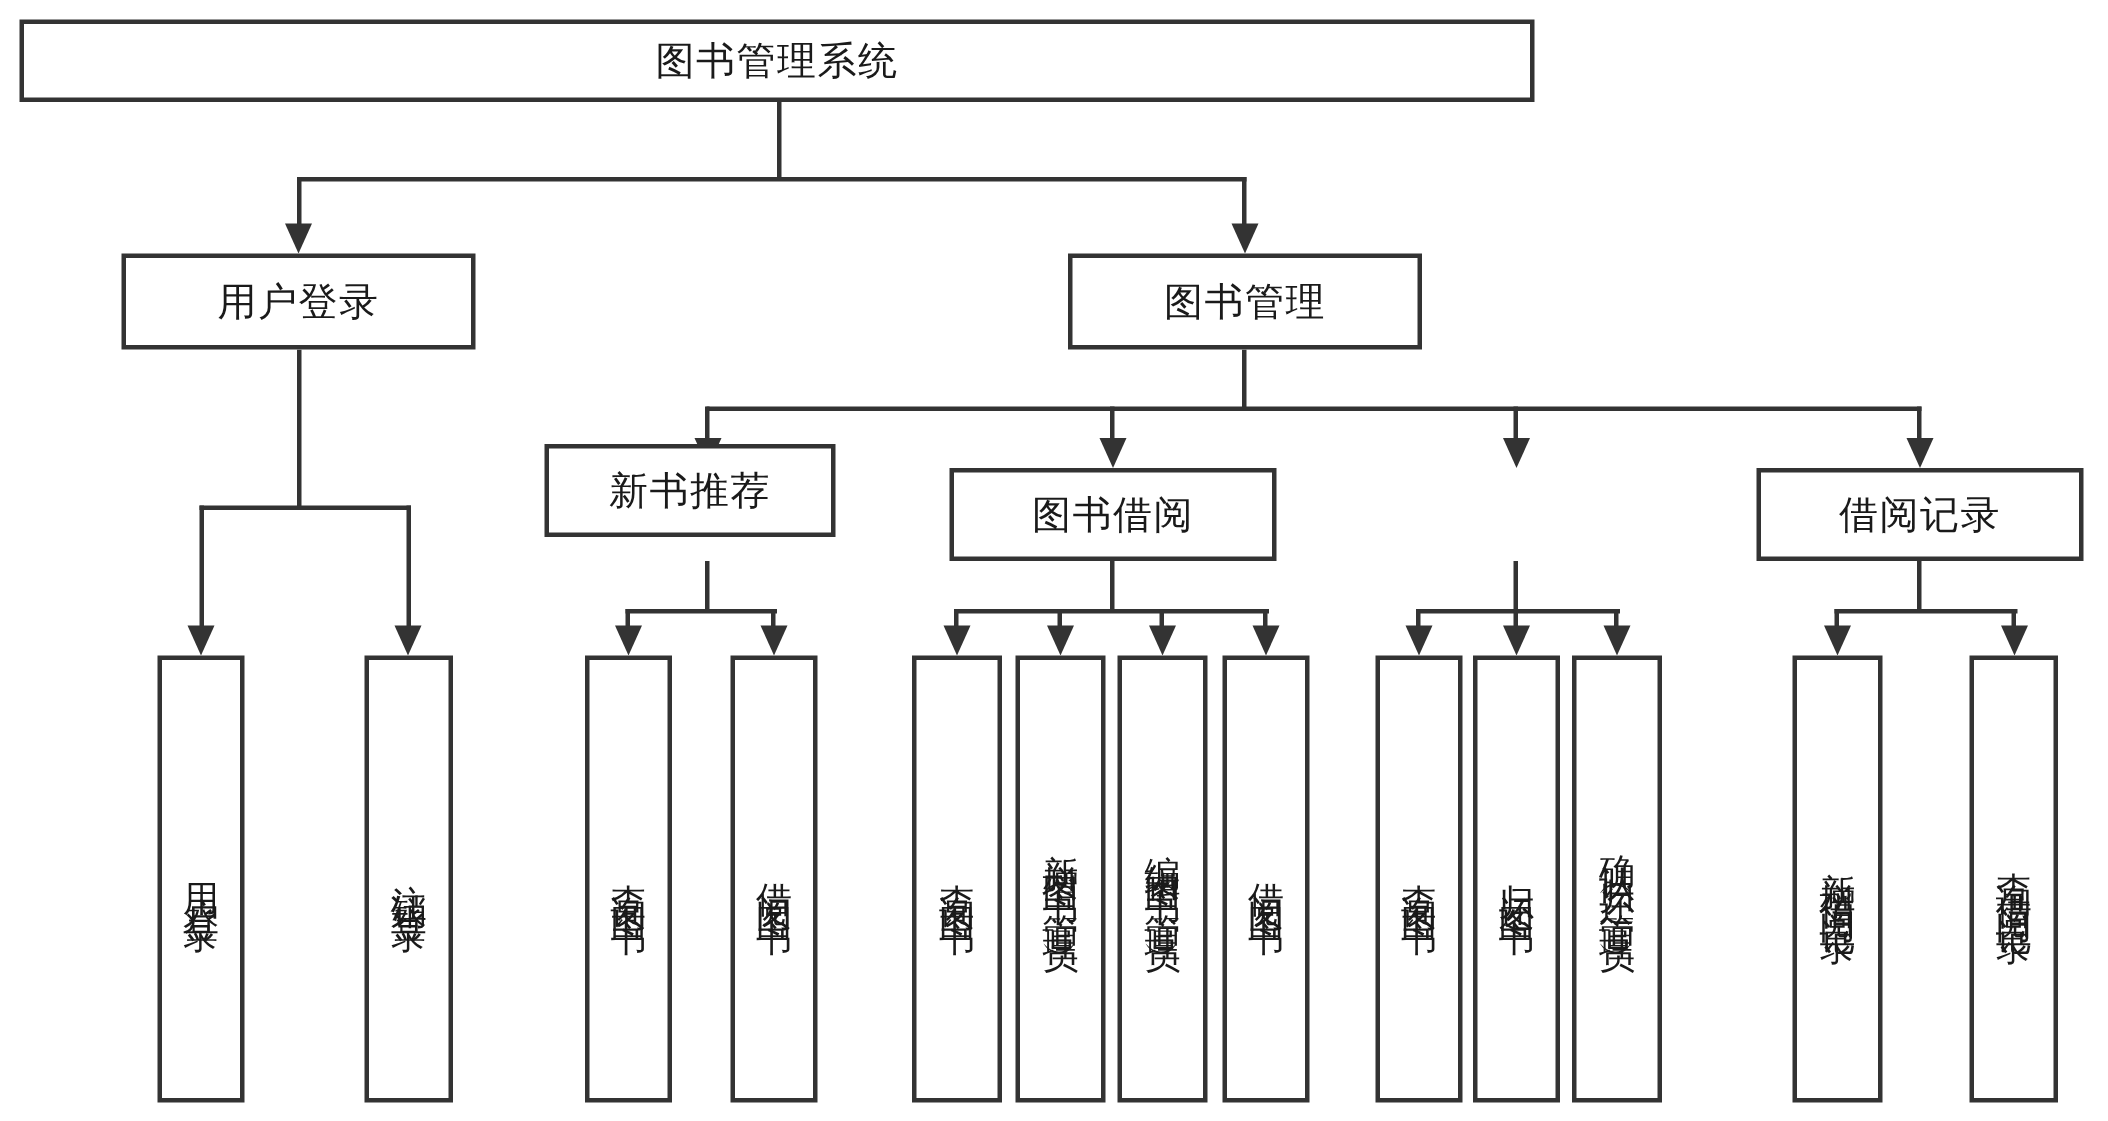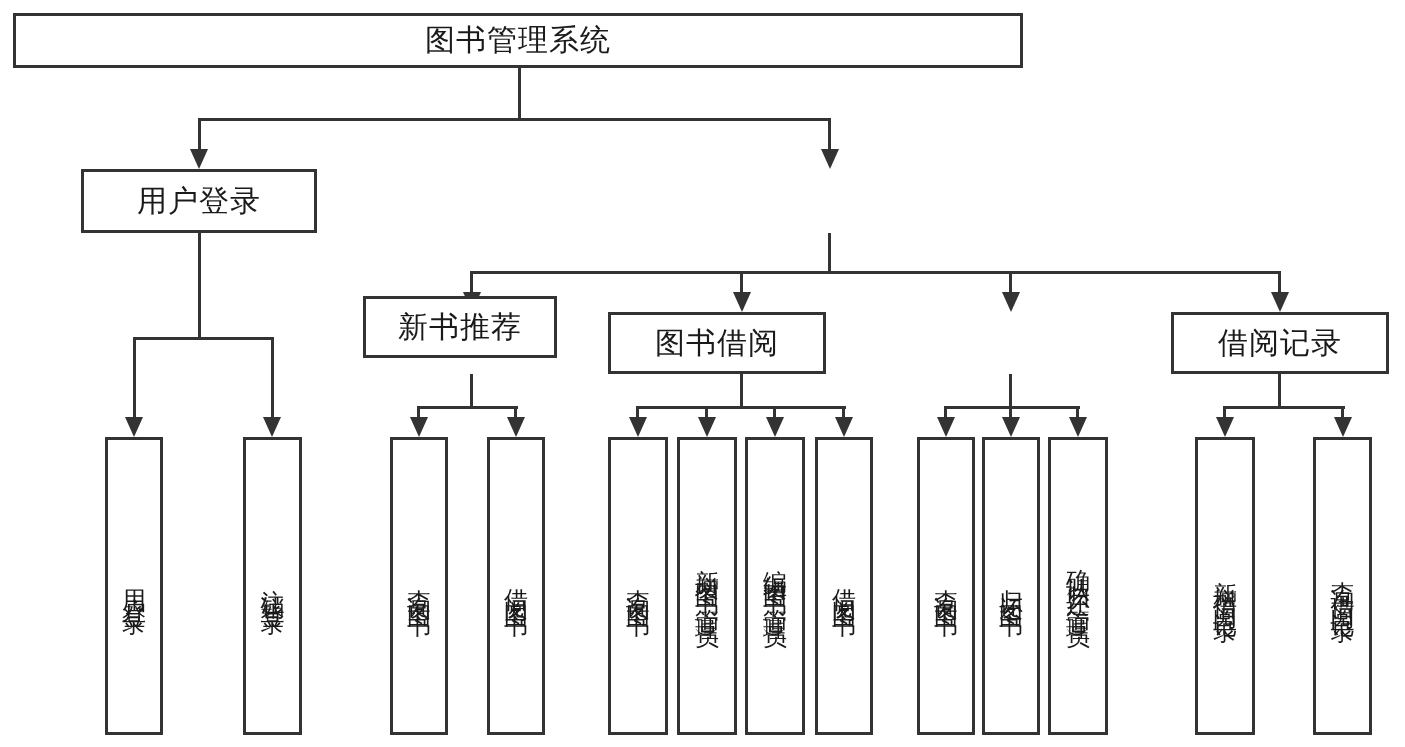--- a/index.html
+++ b/index.html
@@ -19,21 +19,21 @@
     border-right:9px solid transparent;
     border-top:20px solid #333333;
   }
   
   .node{
     position:absolute;
     background:#ffffff;
     border:3px solid #333333;
     box-sizing:border-box;
     display:flex;align-items:center;justify-content:center;
-    font-size:30px;color:#1a1a1a;
+    font-size:26px;color:#1a1a1a;
     letter-spacing:1px;
     white-space:nowrap;
   }
   .vnode{
     position:absolute;
     background:#ffffff;
     border:3px solid #333333;
     box-sizing:border-box;
     top:437px;height:298px;
     display:flex;align-items:center;justify-content:center;
@@ -120,25 +120,28 @@
   <div class="vline" style="left:1341px;top:406px;height:13px;"></div>
   <div class="arrow" style="left:1334px;top:417px;"></div>
 
   <div class="node" style="left:13px;top:13px;width:1010px;height:55px;">
     <span>图书管理系统</span>
   </div>
 
   <div class="node" style="left:81px;top:169px;width:236px;height:64px;">
     <span>用户登录</span>
   </div>
+  <div class="node" style="left:712px;top:169px;width:236px;height:64px;">
+    <span>图书管理</span>
+  </div>
 
   <div class="node" style="left:363px;top:296px;width:194px;height:62px;">
     <span>新书推荐</span>
   </div>
-  <div class="node" style="left:608px;top:312px;width:218px;height:62px;text-align:center;">
+  <div class="node" style="left:633px;top:312px;width:218px;height:62px;text-align:center;">
     <span>图书借阅</span>
   </div>
   <div class="node" style="left:1171px;top:312px;width:218px;height:62px;">
     <span>借阅记录</span>
   </div>
 
   <div class="vnode" style="left:105px;width:58px;">
     <span class="vtext">用户登录</span>
   </div>
   <div class="vnode" style="left:243px;width:59px;">

